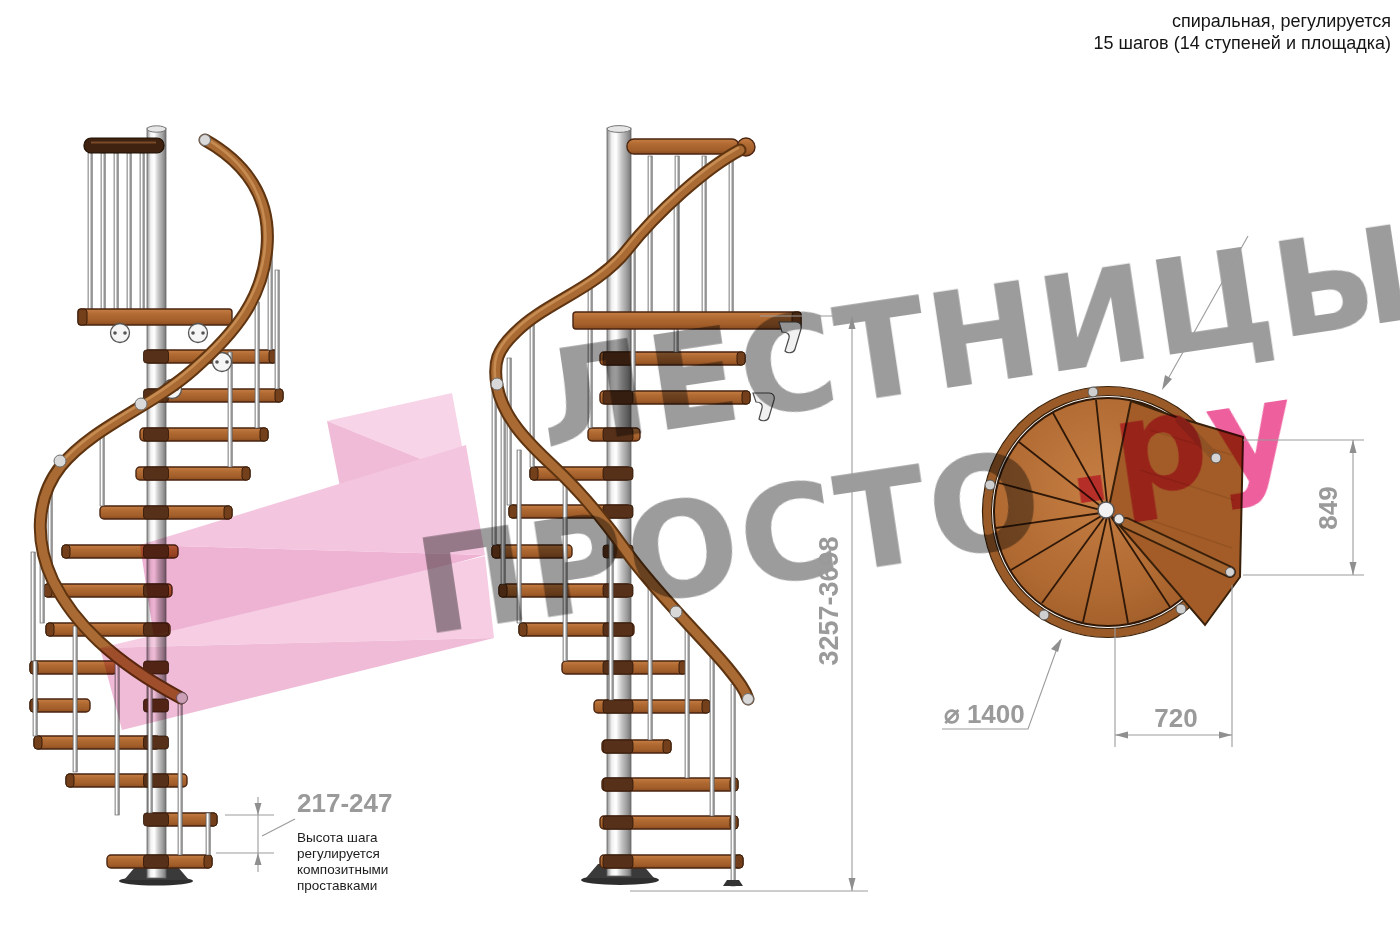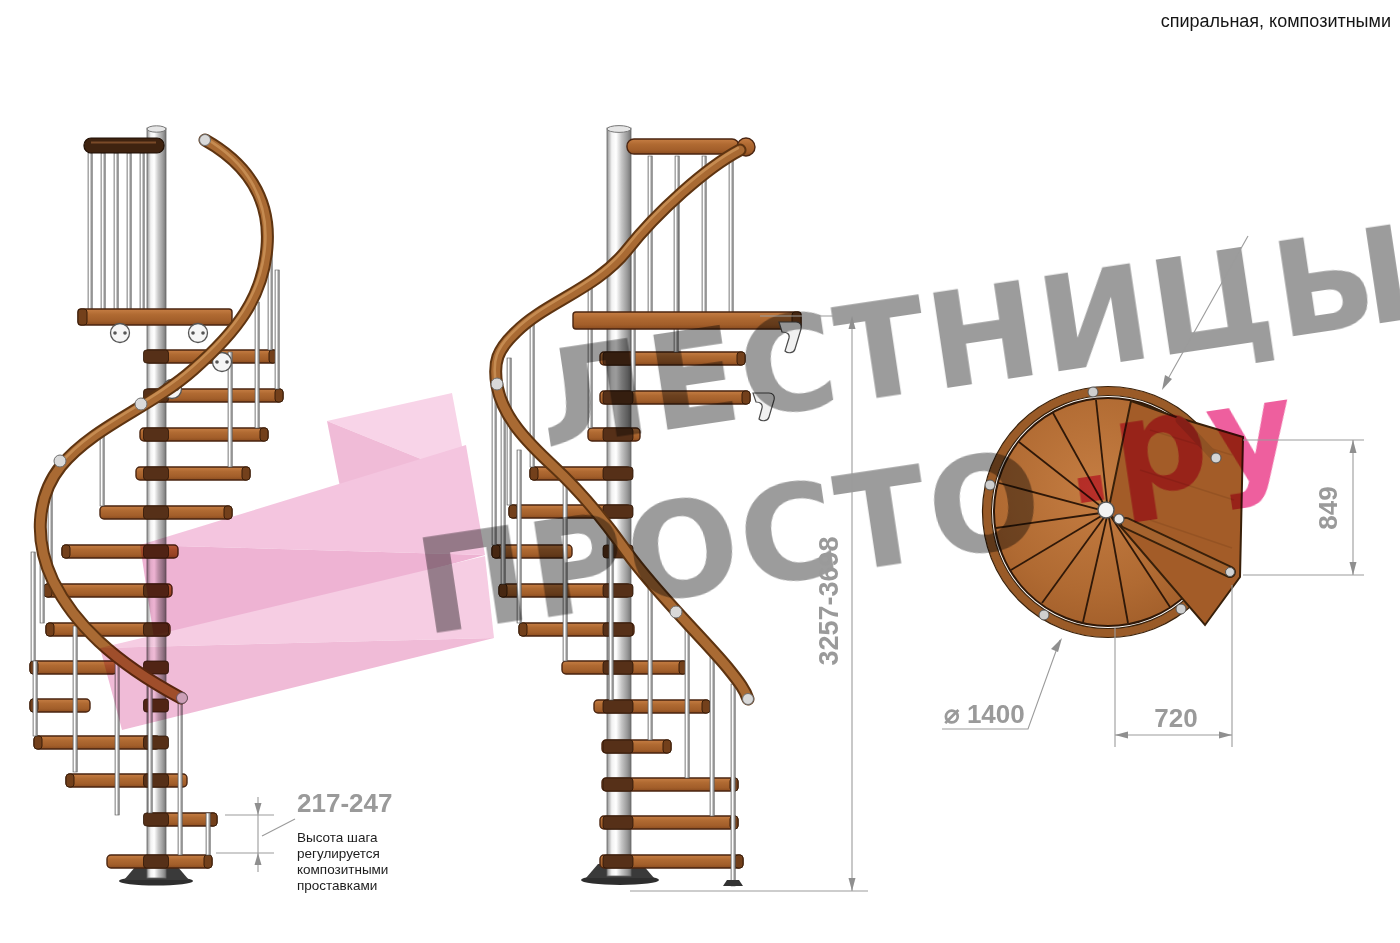--- a/index.html
+++ b/index.html
@@ -346,15 +346,16 @@
     <polyline class="dimline" points="942,729 1028,729 1060,640"></polyline>
     <path class="dimarrow" d="M1062,638 l-4,14 l-7,-3 z"></path>
     <text class="dimtext" x="944" y="723">⌀ 1400</text>
 
     <line class="dimline" x1="1248" y1="236" x2="1164" y2="386"></line>
     <path class="dimarrow" d="M1162,390 l10,-11 l-7,-4 z"></path>
   </g>
 </svg>
 
 <div class="header">
-  <div>спиральная, композитными</div>
+  <div>спиральная, регулируется</div>
+  <div>15 шагов (14 ступеней и площадка)</div>
 </div>
 </div>
 
 </body></html>

